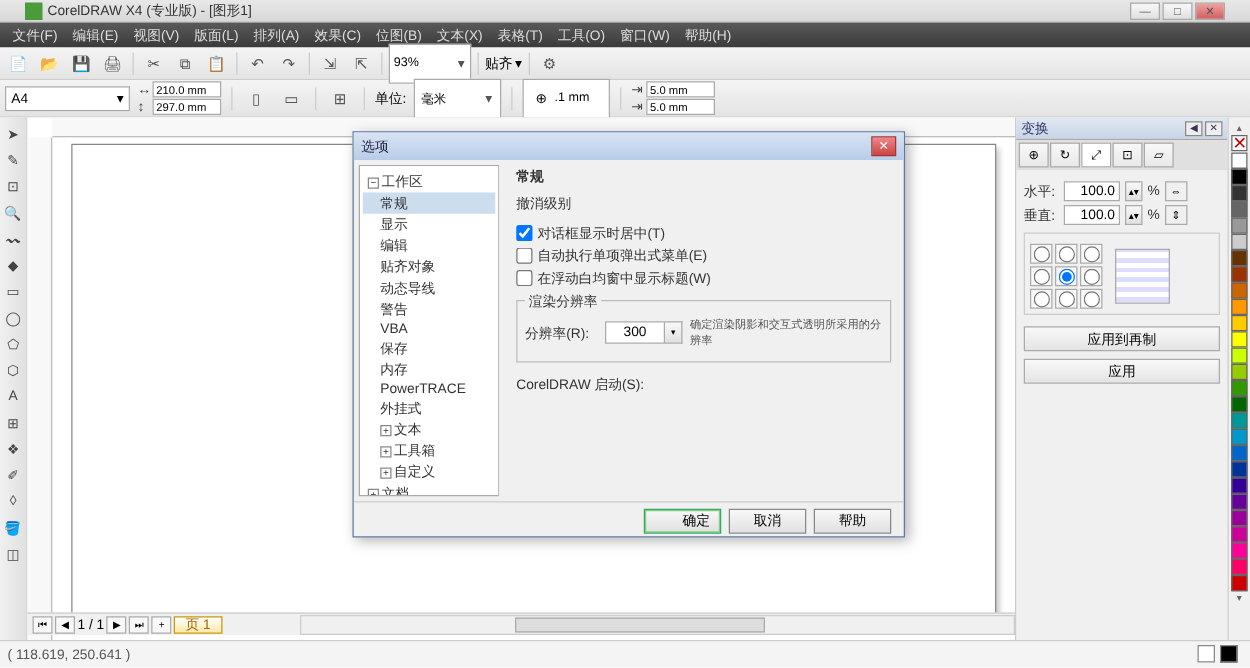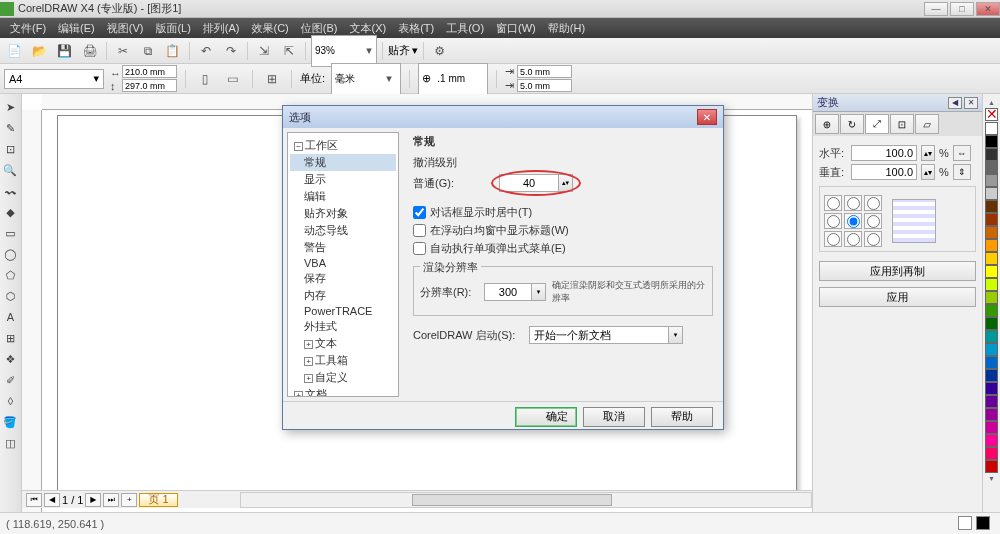--- a/index.html
+++ b/index.html
@@ -1,34 +1,34 @@
 <!DOCTYPE html>
 <html><head>
 <meta charset="utf-8">
 <style>
 * { margin: 0; padding: 0; box-sizing: border-box; font-family: "Microsoft YaHei", SimSun, Arial, sans-serif; font-size: 11px; }
 body { width: 1000px; height: 534px; background: #fff; overflow: hidden; position: relative; }
 
 
-.titlebar { height: 18px; background: linear-gradient(#e8e8e8,#d8d8d8); display: flex; align-items: center; padding: 0 0; border-bottom: 1px solid #bbb;}
+.titlebar { height: 18px; background: linear-gradient(#e8e8e8,#d8d8d8); display: flex; align-items: center; padding: 0 20px; border-bottom: 1px solid #bbb;}
 .titlebar .icon { width: 14px; height: 14px; background:#4a9b3a; margin-right:4px;}
 .titlebar .title { color:#333; flex:1;}
 .winbtns { display:flex; gap:2px;}
 .winbtn { width:24px; height:14px; border:1px solid #aaa; background:linear-gradient(#f8f8f8,#e0e0e0); display:flex; align-items:center; justify-content:center; font-size:9px; color:#555;}
 .winbtn.close { background:linear-gradient(#f0a0a0,#d06060);}
 
 
 .menubar { height:20px; background:linear-gradient(#5a5a5a,#3a3a3a); display:flex; align-items:center; padding:0 4px; color:#ddd;}
 .menubar .mitem { padding:0 6px; cursor:default;}
 
 
 .toolbar { height:26px; background:linear-gradient(#f4f4f4,#e4e4e4); border-bottom:1px solid #ccc; display:flex; align-items:center; padding:0 4px; gap:3px;}
 .tbtn { width:22px; height:20px; border:1px solid transparent; display:flex; align-items:center; justify-content:center; color:#555; font-size:12px;}
 .tsep { width:1px; height:18px; background:#ccc; margin:0 2px;}
-.tcombo { display:flex; align-items:center; border:1px solid #aaa; background:#fff; height:32px;}
+.tcombo { display:flex; align-items:center; border:1px solid #aaa; background:#fff; height:32px;justify-content:center;}
 .tcombo input { border:none; width:50px; padding:0 3px; font-size:10px;}
 .tcombo .arr { width:14px; text-align:center; color:#555;}
 
 .toolbar2 { height:30px; background:linear-gradient(#f4f4f4,#e4e4e4); border-bottom:1px solid #ccc; display:flex; align-items:center; padding:0 4px; gap:6px;}
 .papersize { width:100px; height:20px; border:1px solid #aaa; background:#fff; padding:0 4px; display:flex; align-items:center; justify-content:space-between;}
 .dimbox { display:flex; flex-direction:column; gap:1px;}
 .dimrow { display:flex; align-items:center; gap:2px; font-size:9px; color:#444;}
 .dimrow .ico { width:10px;}
 .smallinput { width:55px; height:13px; border:1px solid #aaa; font-size:9px; padding:0 2px;}
 
@@ -49,21 +49,21 @@
 .docker-title { height:18px; background:linear-gradient(#e0e8f0,#c8d4e8); border-bottom:1px solid #aaa; display:flex; align-items:center; justify-content:space-between; padding:0 4px; color:#336;}
 .docker-title .dbtns { display:flex; gap:2px;}
 .docker-title .db { width:14px; height:12px; border:1px solid #888; background:#eee; font-size:8px; display:flex; align-items:center; justify-content:center;}
 .docker-tabs { height:24px; display:flex; gap:1px; padding:2px; background:#e0e0e0;}
 .docker-tab { width:24px; height:20px; border:1px solid #aaa; background:linear-gradient(#f8f8f8,#e8e8e8); display:flex; align-items:center; justify-content:center; font-size:10px;}
 .docker-tab.active { background:#fff;}
 .docker-body { flex:1; padding:6px; font-size:10px; color:#333;}
 .dlabel-row { display:flex; justify-content:space-between; margin:4px 0;}
 .dfield-row { display:flex; align-items:center; gap:4px; margin:3px 0;}
 .dfield-row .lbl { width:28px;}
-.dnum { width:66px; height:16px; border:1px solid #aaa; text-align:right; padding:0 3px; background:#fff;}
+.dnum { width:45px; height:16px; border:1px solid #aaa; text-align:right; padding:0 3px; background:#fff;}
 .spinbtn { width:14px; height:16px; border:1px solid #aaa; background:linear-gradient(#f8f8f8,#e0e0e0); font-size:8px;}
 .lockbtn { width:18px; height:16px; border:1px solid #aaa; background:#f0f0f0; font-size:9px;}
 .dcheck-area { border:1px solid #ccc; padding:4px; margin:6px 0;}
 .dcheck-row { display:flex; align-items:center; gap:4px; margin:2px 0;}
 .anchor-grid { display:grid; grid-template-columns:repeat(3,18px); grid-template-rows:repeat(3,16px); gap:2px;}
 .anchor-cell { border:1px solid #aaa; background:#f8f8f8; display:flex; align-items:center; justify-content:center;}
 .anchor-cell input { margin:0;}
 .preview { width:44px; height:44px; border:1px solid #aaa; background:repeating-linear-gradient(0deg,#ddf,#ddf 4px,#fff 4px,#fff 8px),repeating-linear-gradient(90deg,#ddf,#ddf 4px,transparent 4px,transparent 8px);}
 .dbtn { height:20px; border:1px solid #aaa; background:linear-gradient(#f8f8f8,#e4e4e4); margin:3px 0; width:100%;}
 
@@ -395,60 +395,48 @@
       <div class="tree-item l1">外挂式</div>
       <div class="tree-item l1"><span class="tree-exp">+</span><span>文本</span></div>
       <div class="tree-item l1"><span class="tree-exp">+</span><span>工具箱</span></div>
       <div class="tree-item l1"><span class="tree-exp">+</span><span>自定义</span></div>
       <div class="tree-item"><span class="tree-exp">+</span><span>文档</span></div>
 
     </div>
     <div class="dlg-content">
       <h4>常规</h4>
       <div>撤消级别</div>
-      <div class="fld" style="position:relative">
-        <span class="flbl">普通(G):</span>
-        <div class="fspin">
-          <input value="40" style="">
-          <button class="sp">▴▾</button>
-        </div>
-        <div class="circled" style="left:78px;top:-4px;width:90px;height:26px"></div>
-      </div>
       <div style="height:6px"></div>
       <div class="chk-row">
           <input type="checkbox" checked="" style="">
           <span>对话框显示时居中(T)</span>
         </div>
       <div class="chk-row">
           <input type="checkbox" style="">
-          <span>在浮动白均窗中显示标题(W)</span>
+          <span>自动执行单项弹出式菜单(E)</span>
         </div>
       <div class="chk-row">
           <input type="checkbox" style="">
-          <span>自动执行单项弹出式菜单(E)</span>
+          <span>在浮动白均窗中显示标题(W)</span>
         </div>
 
       <div class="fieldset">
         <span class="legend">渲染分辨率</span>
         <div class="fld">
           <span class="flbl" style="width:58px">分辨率(R):</span>
           <div class="fspin">
             <input style="width: 48px;" value="300">
             <button class="sp">▾</button>
           </div>
           <span style="flex:1;font-size:9px;color:#555">确定渲染阴影和交互式透明所采用的分辨率</span>
         </div>
       </div>
 
       <div class="fld">
         <span style="width:110px">CorelDRAW 启动(S):</span>
-        <div class="fspin" style="flex:1">
-          <input style="width: 140px; text-align: left; padding: 0px 4px;" value="开始一个新文档">
-          <button class="sp">▾</button>
-        </div>
       </div>
     </div>
   </div>
   <div class="dlg-footer">
     <button class="dlg-btn primary">确定</button>
     <button class="dlg-btn">取消</button>
     <button class="dlg-btn">帮助</button>
   </div>
 </div>
 

